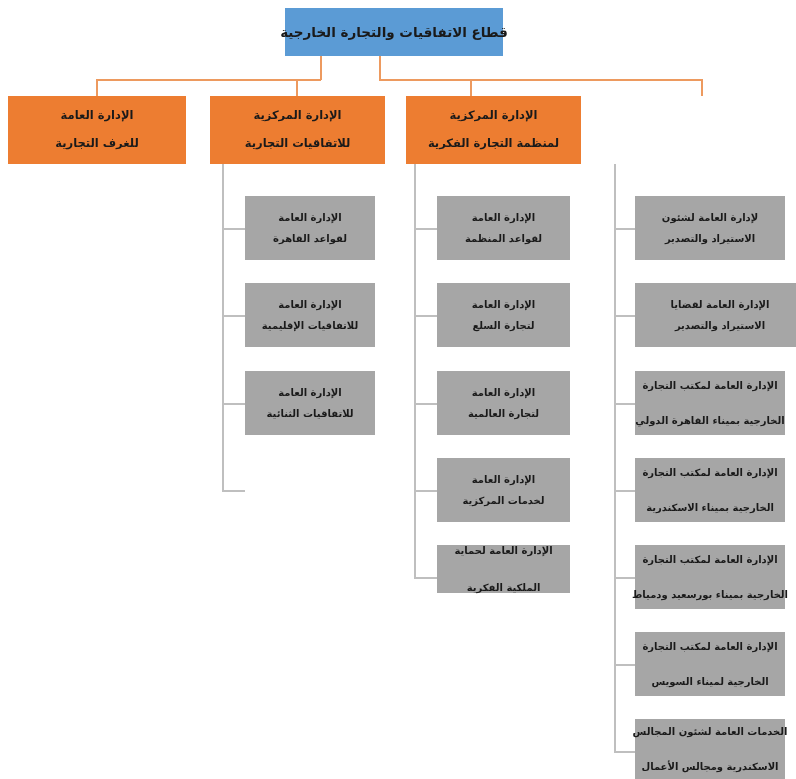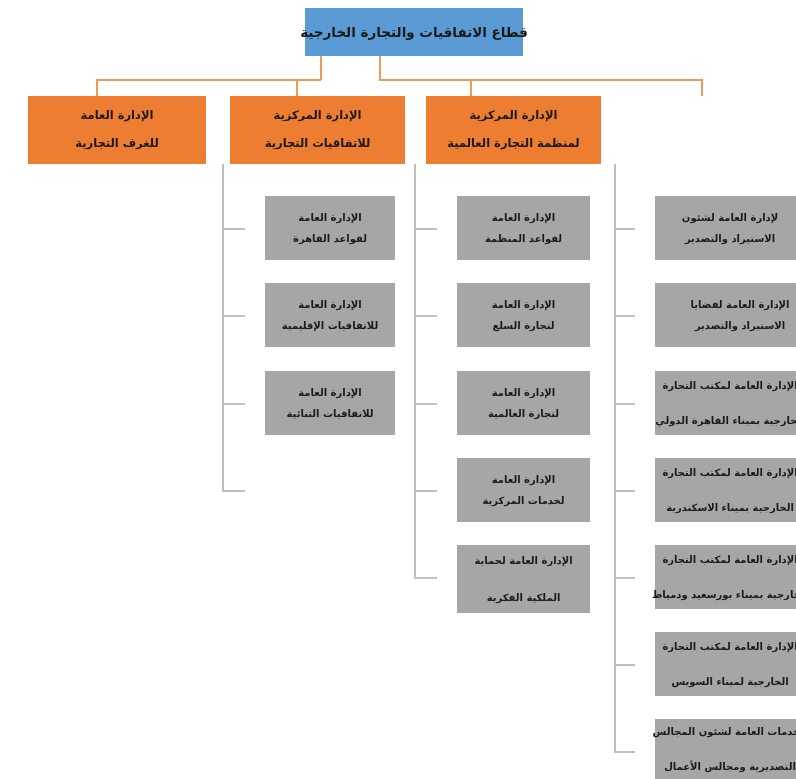--- a/index.html
+++ b/index.html
@@ -20,21 +20,20 @@
   }
   .node {
     position: absolute;
     box-sizing: border-box;
     display: flex;
     flex-direction: column;
     align-items: center;
     justify-content: center;
     direction: rtl;
     line-height: 1.55;
-    margin-left: 20px;
   }
   .node .line {
     display: block;
     white-space: nowrap;
   }
   
   .node.root {
     background: #5b9bd5;
     color: #1a1a1a;
     font-size: 13.5px;
@@ -95,21 +94,21 @@
     <span class="line">للغرف التجارية</span>
   </div>
 
   <div class="node dept" style="left:210px; top:96px; width:175px; height:68px;">
     <span class="line">الإدارة المركزية</span>
     <span class="line">للاتفاقيات التجارية</span>
   </div>
 
   <div class="node dept" style="left:406px; top:96px; width:175px; height:68px;">
     <span class="line">الإدارة المركزية</span>
-    <span class="line">لمنظمة التجارة العالمية</span>
+    <span class="line">لمنظمة التجارة الفكرية</span>
   </div>
 
 
   <div class="conn grey v" style="left:222px; top:164px; height:327px;"></div>
   <div class="conn grey h" style="left:222px; top:228px; width:23px;"></div>
   <div class="conn grey h" style="left:222px; top:315px; width:23px;"></div>
   <div class="conn grey h" style="left:222px; top:403px; width:23px;"></div>
   <div class="conn grey h" style="left:222px; top:490px; width:23px;"></div>
 
   <div class="node unit" style="left:245px; top:196px; width:130px; height:64px;">
@@ -141,21 +140,21 @@
     <span class="line">لتجارة السلع</span>
   </div>
   <div class="node unit" style="left:437px; top:371px; width:133px; height:64px;">
     <span class="line">الإدارة العامة</span>
     <span class="line">لتجارة العالمية</span>
   </div>
   <div class="node unit" style="left:437px; top:458px; width:133px; height:64px;">
     <span class="line">الإدارة العامة</span>
     <span class="line">لخدمات المركزية</span>
   </div>
-  <div class="node unit" style="left:437px; top:545px; width:133px; height:68px;gap:16px;">
+  <div class="node unit" style="left:437px; top:545px; width:133px; height:48px;gap:16px;">
     <span class="line">الإدارة العامة لحماية</span>
     <span class="line">الملكية الفكرية</span>
   </div>
 
   <div class="conn grey v" style="left:614px; top:164px; height:588px;"></div>
   <div class="conn grey h" style="left:614px; top:228px; width:21px;"></div>
   <div class="conn grey h" style="left:614px; top:315px; width:21px;"></div>
   <div class="conn grey h" style="left:614px; top:403px; width:21px;"></div>
   <div class="conn grey h" style="left:614px; top:490px; width:21px;"></div>
   <div class="conn grey h" style="left:614px; top:577px; width:21px;"></div>
@@ -181,16 +180,16 @@
   <div class="node unit tight" style="left:635px; top:545px; width:150px; height:64px;">
     <span class="line">الإدارة العامة لمكتب التجارة</span>
     <span class="line">الخارجية بميناء بورسعيد ودمياط</span>
   </div>
   <div class="node unit tight" style="left:635px; top:632px; width:150px; height:64px;">
     <span class="line">الإدارة العامة لمكتب التجارة</span>
     <span class="line">الخارجية لميناء السويس</span>
   </div>
   <div class="node unit tight" style="left:635px; top:719px; width:150px; height:60px;">
     <span class="line">الخدمات العامة لشئون المجالس</span>
-    <span class="line">التصديرية ومجالس الأعمال</span>
+    <span class="line">الاسكندرية ومجالس الأعمال</span>
   </div>
 
 </div>
 
 </body></html>

